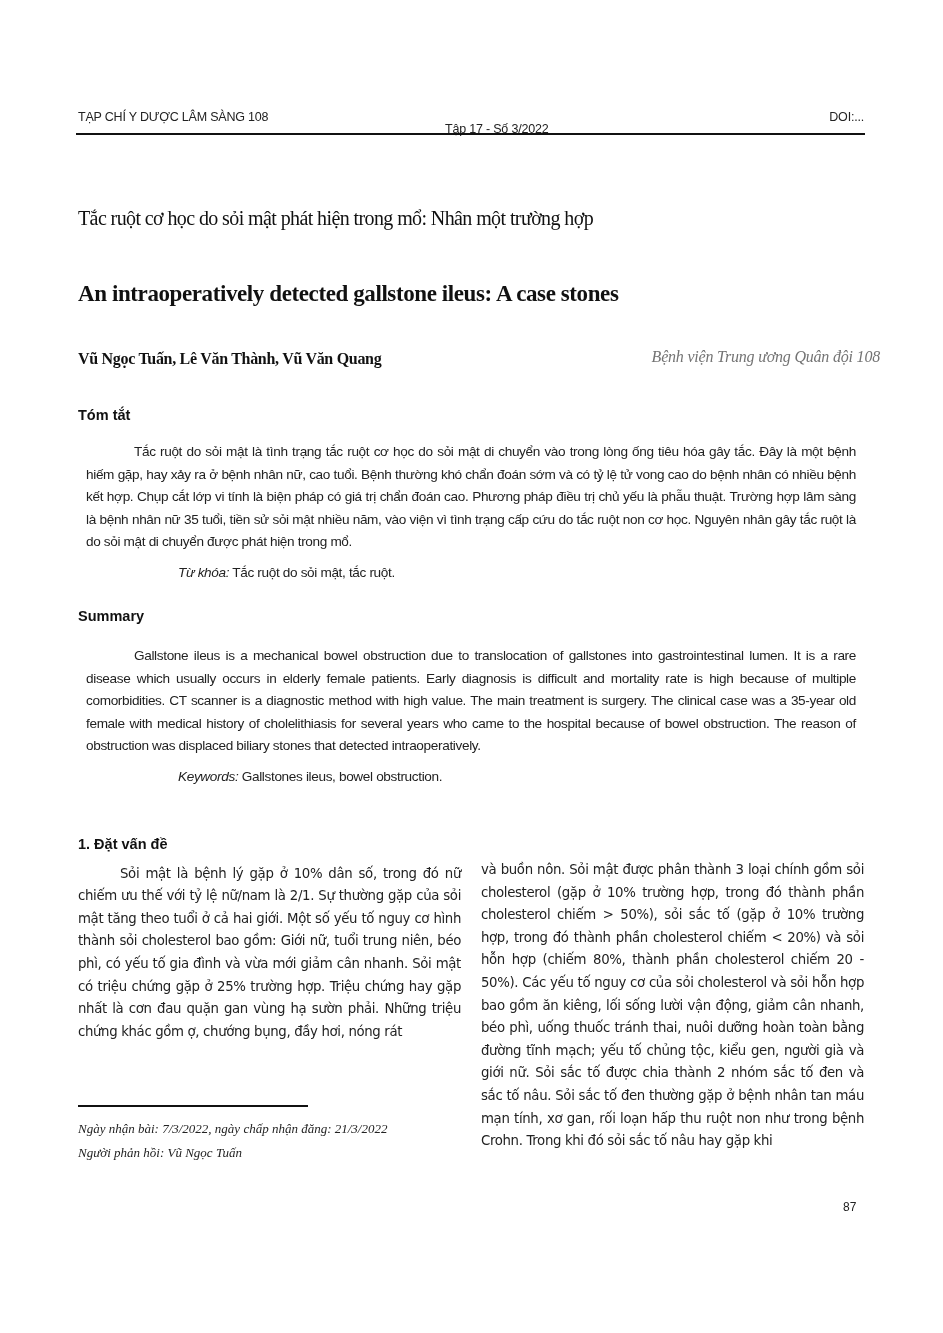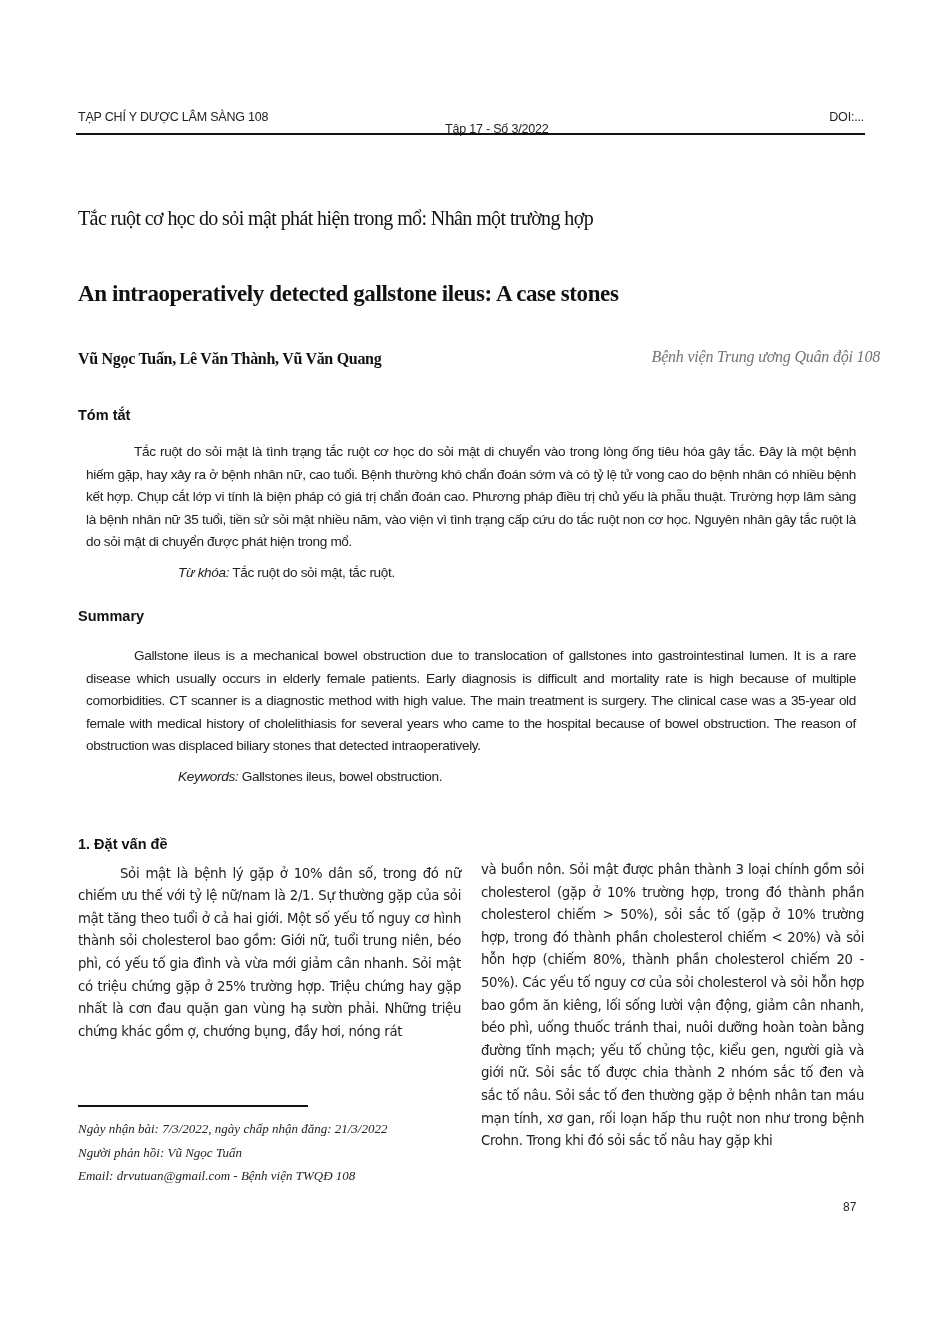--- a/index.html
+++ b/index.html
@@ -86,17 +86,16 @@
   </div>
 
   <div class="col" style="left:481px; top:859px;">
     <p>và buồn nôn. Sỏi mật được phân thành 3 loại chính gồm sỏi cholesterol (gặp ở 10% trường hợp, trong đó thành phần cholesterol chiếm &gt; 50%), sỏi sắc tố (gặp ở 10% trường hợp, trong đó thành phần cholesterol chiếm &lt; 20%) và sỏi hỗn hợp (chiếm 80%, thành phần cholesterol chiếm 20 - 50%). Các yếu tố nguy cơ của sỏi cholesterol và sỏi hỗn hợp bao gồm ăn kiêng, lối sống lười vận động, giảm cân nhanh, béo phì, uống thuốc tránh thai, nuôi dưỡng hoàn toàn bằng đường tĩnh mạch; yếu tố chủng tộc, kiểu gen, người già và giới nữ. Sỏi sắc tố được chia thành 2 nhóm sắc tố đen và sắc tố nâu. Sỏi sắc tố đen thường gặp ở bệnh nhân tan máu mạn tính, xơ gan, rối loạn hấp thu ruột non như trong bệnh Crohn. Trong khi đó sỏi sắc tố nâu hay gặp khi</p>
   </div>
 
   <div class="footnote-rule"></div>
   <div class="footnotes">
     <div>Ngày nhận bài: 7/3/2022, ngày chấp nhận đăng: 21/3/2022</div>
     <div>Người phản hồi: Vũ Ngọc Tuấn</div>
-    <div>Email: drvutuan@gmail.com - Bệnh viện TWQĐ 108</div>
   </div>
 
   <div class="page-number">87</div>
 </div>
 
 </body></html>

